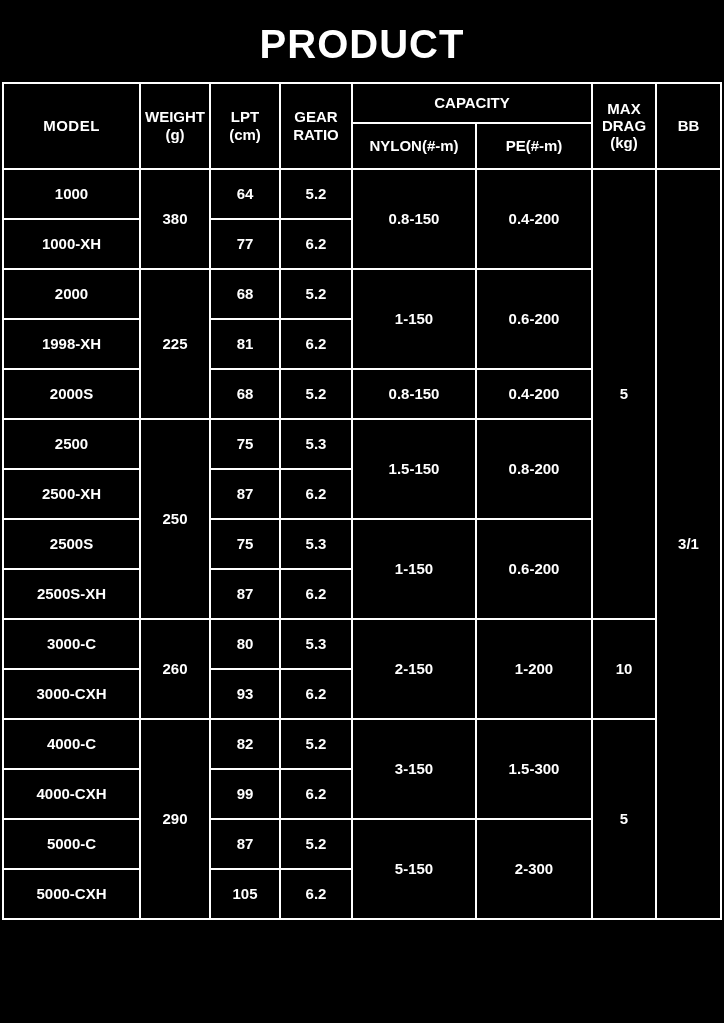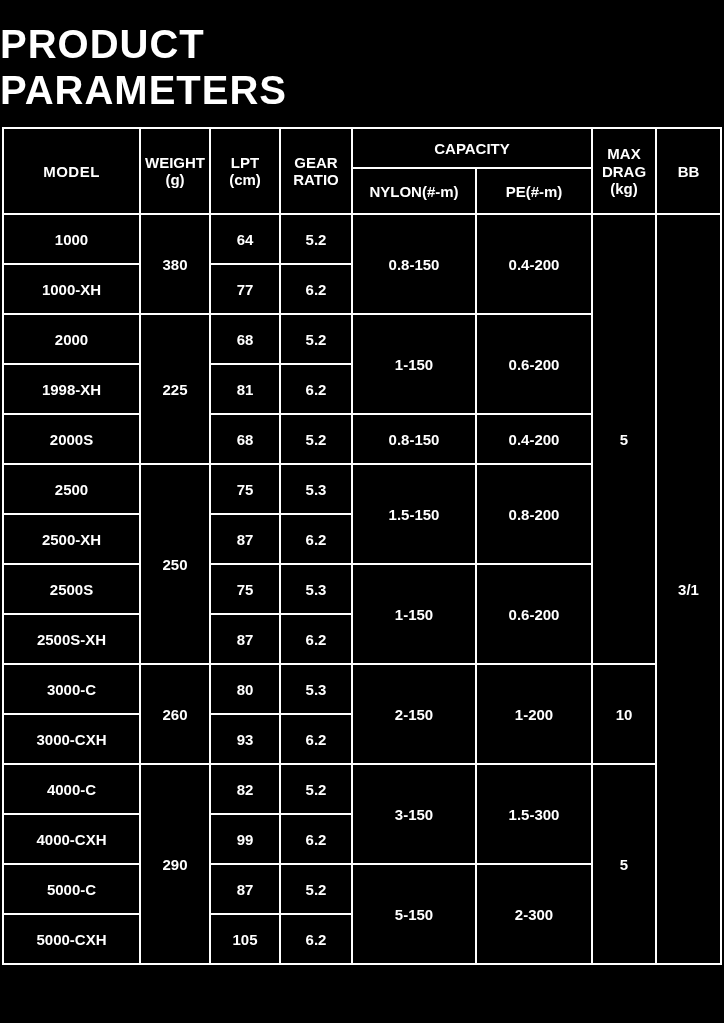--- a/index.html
+++ b/index.html
@@ -17,20 +17,21 @@
   .page {
     width: 724px;
     height: 1023px;
     background: #000000;
     position: relative;
     box-sizing: border-box;
   }
   .title-block {
     padding-top: 22px;
     padding-bottom: 14px;
+    text-align: center;
   }
   .title-line {
     font-size: 40px;
     font-weight: bold;
     letter-spacing: 1px;
     line-height: 1.14;
     color: #ffffff;
   }
   table.params {
     width: 720px;
@@ -91,21 +92,20 @@
   .top-hdr-1 { height: 40px; }
   .top-hdr-2 { height: 46px; }
 </style>
 </head>
 <body>
 
 <div class="page">
 
   <div class="title-block">
     <div class="title-line">PRODUCT</div>
-    <div class="title-line">PARAMETERS</div>
   </div>
 
   <table class="params">
     <colgroup>
       <col class="colw-model">
       <col class="colw-weight">
       <col class="colw-lpt">
       <col class="colw-gear">
       <col class="colw-nylon">
       <col class="colw-pe">

